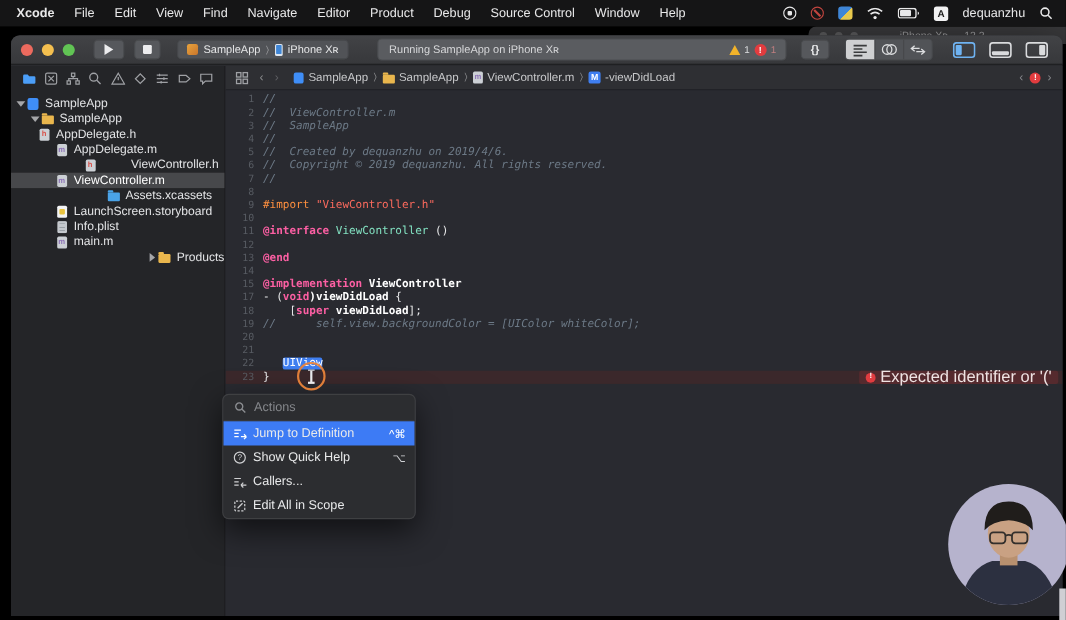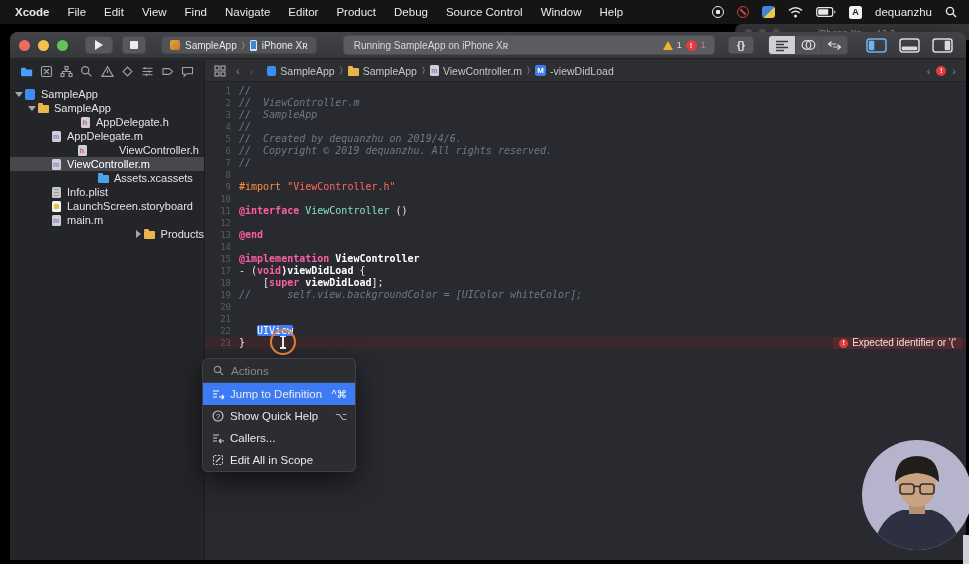--- a/index.html
+++ b/index.html
@@ -103,24 +103,24 @@
   .sx-c { color:#6c7986; font-style:italic; }
   .sx-k { color:#fc5fa3; font-weight:bold; }
   .sx-pre { color:#fd8f3f; }
   .sx-str { color:#fc6a5d; }
   .sx-cls { color:#82e0c0; }
   .sx-pb { color:#ffffff; font-weight:bold; }
   .sx-sel { background:#3f7ef0; color:#fff; border-radius:2px; }
   .cl.error { background:#3b282b; }
   .err-chip { position:absolute; right:4px; top:0; height:12px; display:flex; align-items:center; gap:4px; background:#552a2e; border-radius:2px; padding:0 6px; }
   .err-chip .eic { width:9px; height:9px; border-radius:50%; background:#e13c40; color:#fff; font-size:7px; font-weight:bold; display:flex; align-items:center; justify-content:center; font-family:"Liberation Sans",sans-serif; }
-  .err-chip .etext { font-size:10px; color:#efe3e3; font-family:"Liberation Sans",sans-serif; white-space:nowrap; }
-
-  
-  .cmenu { position:absolute; left:202px; top:358px; width:154px; background:rgba(44,45,49,0.97); border:1px solid rgba(255,255,255,0.09); border-radius:6px; box-shadow:0 10px 28px rgba(0,0,0,.6); z-index:6; overflow:hidden; font-size:11.5px; }
+  .err-chip .etext { font-size:15px; color:#efe3e3; font-family:"Liberation Sans",sans-serif; white-space:nowrap; }
+
+  
+  .cmenu { position:absolute; left:202px; top:358px; width:176px; background:rgba(44,45,49,0.97); border:1px solid rgba(255,255,255,0.09); border-radius:6px; box-shadow:0 10px 28px rgba(0,0,0,.6); z-index:6; overflow:hidden; font-size:11.5px; }
   .cm-search { height:24px; display:flex; align-items:center; gap:7px; padding:0 10px; color:#85878b; border-bottom:1px solid #3a3b3f; }
   .cm-item { height:22px; display:flex; align-items:center; padding:0 8px 0 9px; color:#e8e9ea; }
   .cm-item .cic { width:18px; display:flex; align-items:center; color:#cfd0d2; }
   .cm-item .clabel { flex:1; }
   .cm-item .csc { color:#cfd0d3; font-size:10.5px; }
   .cm-item.sel { background:#3d7bf5; }
   .cm-item.sel .cic, .cm-item.sel .csc { color:#fff; }
 
   
   .click-ring { position:absolute; left:270px; top:329px; width:26px; height:26px; border:2.5px solid rgba(233,131,58,.95); border-radius:50%; z-index:7; display:flex; align-items:center; justify-content:center; }
@@ -349,21 +349,21 @@
           </div>
           <div class="trow" style="padding-left: 17px;">
             <span class="tri">
               <span class="tri-open"></span>
             </span>
             <span class="ficon">
               <span class="ic-folder"></span>
             </span>
             <span>SampleApp</span>
           </div>
-          <div class="trow" style="padding-left: 30px; margin-left: 29px;">
+          <div class="trow" style="padding-left: 14px;">
             <span class="tri"></span>
             <span class="ficon">
               <span class="ic-page h">h</span>
             </span>
             <span>AppDelegate.h</span>
           </div>
           <div class="trow" style="padding-left: 30px;">
             <span class="tri"></span>
             <span class="ficon">
               <span class="ic-page m">m</span>
@@ -387,30 +387,30 @@
           <div class="trow" style="padding-left: 30px; margin-left: 47px;">
             <span class="tri"></span>
             <span class="ficon">
               <span class="ic-folder blue"></span>
             </span>
             <span>Assets.xcassets</span>
           </div>
           <div class="trow" style="padding-left: 30px;">
             <span class="tri"></span>
             <span class="ficon">
+              <span class="ic-page sb"></span>
+            </span>
+            <span>LaunchScreen.storyboard</span>
+          </div>
+          <div class="trow" style="padding-left: 30px;">
+            <span class="tri"></span>
+            <span class="ficon">
               <span class="ic-page plist"></span>
             </span>
             <span>Info.plist</span>
-          </div>
-          <div class="trow" style="padding-left: 30px;">
-            <span class="tri"></span>
-            <span class="ficon">
-              <span class="ic-page sb"></span>
-            </span>
-            <span>LaunchScreen.storyboard</span>
           </div>
           <div class="trow" style="padding-left: 30px;">
             <span class="tri"></span>
             <span class="ficon">
               <span class="ic-page m">m</span>
             </span>
             <span>main.m</span>
           </div>
           <div class="trow" style="padding-left: 17px; justify-content: flex-end;">
             <span class="tri">

